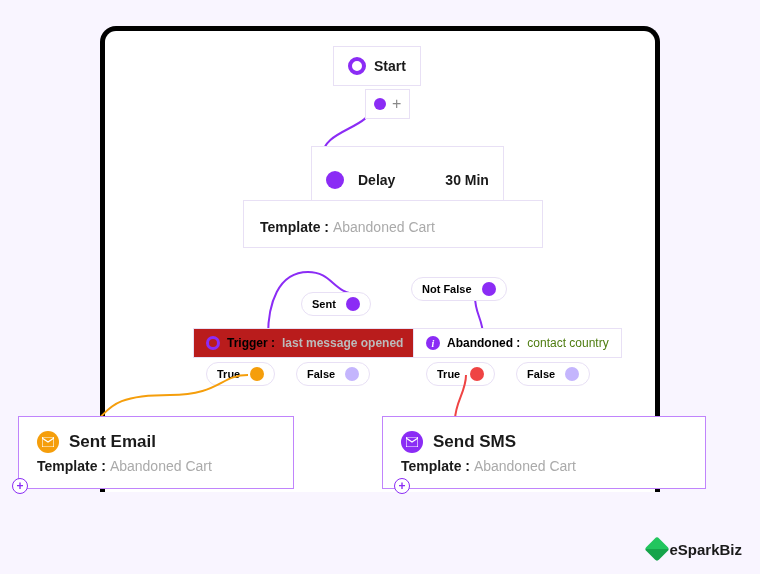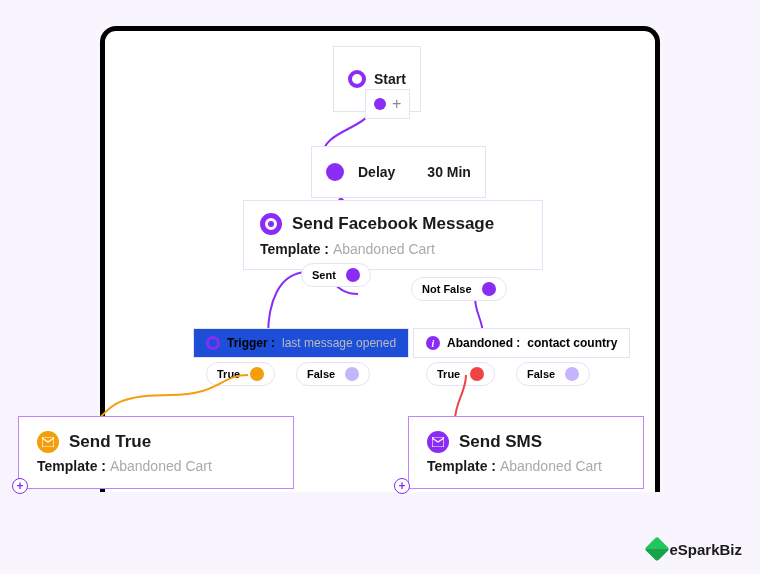--- a/index.html
+++ b/index.html
@@ -1,54 +1,54 @@
 <!DOCTYPE html>
 <html><head>
 <meta charset="utf-8">
 <style>
 *{box-sizing:border-box;margin:0;padding:0}
 body{width:760px;height:574px;background:#f9f5ff;font-family:-apple-system,BlinkMacSystemFont,'Segoe UI',Arial,sans-serif;position:relative;overflow:hidden}
 .laptop{position:absolute;left:100px;top:26px;width:560px;height:466px;background:#fff;border:5px solid #000;border-bottom:none;border-radius:16px 16px 0 0}
 .screen{position:absolute;inset:8px;background:#fff;border-radius:8px 8px 0 0;overflow:visible}
 .node{background:#fff;border:1px solid #e8e0f5;position:absolute;display:flex;align-items:center;padding:6px 12px;font-size:14px;font-weight:600;color:#1a1a1a}
-.start{left:220px;top:12px;padding:23px 14px}
+.start{left:220px;top:12px;padding:10px 14px}
 .start .ic{width:18px;height:18px;border:4px solid #8b2cf5;border-radius:50%;margin-right:8px}
 .plusn{left:252px;top:55px;padding:5px 8px;gap:6px}
 .plusn .dot{width:12px;height:12px;background:#8b2cf5;border-radius:50%}
 .plusn .pl{font-size:16px;color:#888;font-weight:400}
-.delay{left:198px;top:112px;padding:16px 14px;gap:14px}
+.delay{left:198px;top:112px;padding:24px 14px;gap:14px}
 .delay .dot{width:18px;height:18px;background:#8b2cf5;border-radius:50%}
-.delay .v{margin-left:18px}
+.delay .v{margin-left:36px}
 .fb{left:130px;top:166px;width:300px;flex-direction:column;align-items:flex-start;padding:12px 16px}
 .frow{display:flex;align-items:center;width:100%}
 .fb .ic{width:22px;height:22px;border:5px solid #8b2cf5;border-radius:50%;margin-right:10px;position:relative}
 .fb .ic::after{content:"";position:absolute;inset:3px;background:#8b2cf5;border-radius:50%}
 .fb .ti{font-size:17px;font-weight:700}
 .fb .sub{margin-top:6px;font-size:14px;font-weight:600}
 .fb .sub .g{color:#aaa;font-weight:500}
 .pill{position:absolute;display:flex;align-items:center;background:#fff;border:1px solid #e8e0f5;border-radius:20px;padding:4px 10px;font-size:11px;font-weight:600;gap:10px}
 .pill .dot{width:14px;height:14px;border-radius:50%;background:#8b2cf5}
 .pill.tr .dot{background:#f59e0b}
 .pill.rd .dot{background:#ef4444}
 .pill.gr .dot{background:#c4b5fd}
 .sn1{left:188px;top:243px}
 .sn2{left:298px;top:243px}
-.trig{position:absolute;left:80px;top:294px;background:#1d4ed8;border:1px solid #e8e0f5;padding:7px 12px;display:flex;align-items:center;font-size:12px;font-weight:600;gap:7px}
+.trig{position:absolute;left:80px;top:294px;background:#b91c1c;border:1px solid #e8e0f5;padding:7px 12px;display:flex;align-items:center;font-size:12px;font-weight:600;gap:7px}
 .trig .ic{width:14px;height:14px;border:3px solid #8b2cf5;border-radius:50%}
-.trig .g{color:#bbb;font-weight:400}
+.trig .g{color:#bbb;font-weight:700}
 .cond{position:absolute;left:300px;top:294px;background:#fff;border:1px solid #e8e0f5;padding:7px 12px;display:flex;align-items:center;font-size:12px;font-weight:600;gap:7px}
 .cond .ic{width:14px;height:14px;background:#8b2cf5;border-radius:50%;display:flex;align-items:center;justify-content:center;color:#fff;font-size:10px;font-family:serif;font-style:italic}
-.cond .g{color:#000000;font-weight:700}
+.cond .g{color:#4d7c0f;font-weight:400}
 .tf1t{left:93px;top:328px}
 .tf1f{left:183px;top:328px}
 .tf2t{left:313px;top:328px}
 .tf2f{left:403px;top:328px}
 .card{position:absolute;background:#fff;border:1.5px solid #c084fc;padding:14px 18px}
 .email{left:18px;top:416px;width:276px}
-.sms{left:408px;top:416px;width:236px}
+.sms{left:382px;top:416px;width:324px}
 .card .row{display:flex;align-items:center;gap:10px}
 .card .ci{width:22px;height:22px;border-radius:50%;display:flex;align-items:center;justify-content:center;color:#fff}
 .email .ci{background:#f59e0b}
 .sms .ci{background:#8b2cf5}
 .card .ti{font-size:17px;font-weight:700;color:#1a1a1a}
 .card .sub{margin-top:5px;font-size:14px;font-weight:600;color:#1a1a1a}
 .card .sub .g{color:#aaa;font-weight:500}
 .addc{position:absolute;width:16px;height:16px;border:1.5px solid #8b2cf5;border-radius:50%;background:#fff;color:#8b2cf5;font-size:12px;display:flex;align-items:center;justify-content:center;font-weight:bold}
 .a1{left:12px;top:478px}
 .a2{left:394px;top:478px}
@@ -87,28 +87,24 @@
     <span class="dot"></span>
     <span class="pl">+</span>
   </div>
 <div class="node delay" style="left:311px;top:146px">
     <span class="dot"></span>
     <span>Delay</span>
     <span class="v">30 Min</span>
   </div>
 
 <div class="node fb" style="left:243px;top:200px">
-  <div class="frow">
-      <span class="ic"></span>
-      <span class="ti">Send Facebook Message</span>
-    </div>
   <div class="sub"><span>Template :</span> <span class="g">Abandoned Cart</span></div>
 </div>
 
-<div class="pill sn1" style="left:301px;top:263px">
+<div class="pill sn1" style="left:301px;top:292px">
     <span>Sent</span>
     <span class="dot"></span>
   </div>
 <div class="pill sn2" style="left:411px;top:277px">
     <span>Not False</span>
     <span class="dot"></span>
   </div>
 
 <div class="trig" style="left:193px;top:328px">
     <span class="ic"></span>
@@ -146,21 +142,21 @@
   </svg>
 
 <div class="card email">
   <div class="row">
       <span class="ci">
         <svg width="12" height="10" viewBox="0 0 12 10">
           <rect x="0" y="0" width="12" height="10" rx="1" fill="none" stroke="#fff" stroke-width="1.2"></rect>
           <path d="M0 1 L6 5 L12 1" fill="none" stroke="#fff" stroke-width="1.2"></path>
         </svg>
       </span>
-      <span class="ti">Send True</span>
+      <span class="ti">Sent Email</span>
     </div>
   <div class="sub"><span>Template :</span> <span class="g">Abandoned Cart</span></div>
 </div>
 <div class="card sms">
   <div class="row">
       <span class="ci">
         <svg width="12" height="10" viewBox="0 0 12 10">
           <rect x="0" y="0" width="12" height="10" rx="1" fill="none" stroke="#fff" stroke-width="1.2"></rect>
           <path d="M0 1 L6 5 L12 1" fill="none" stroke="#fff" stroke-width="1.2"></path>
         </svg>

